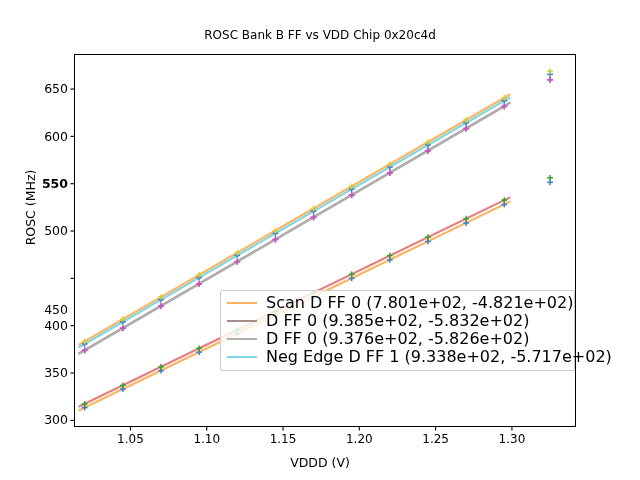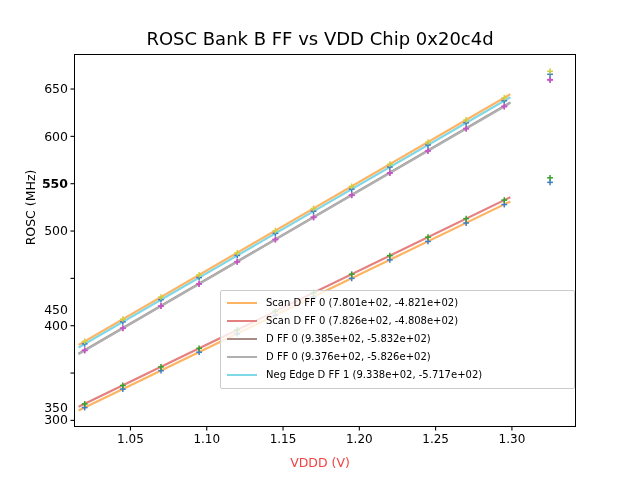--- a/index.html
+++ b/index.html
@@ -4,54 +4,54 @@
 <style>
   html,body{margin:0;padding:0;}
   body{
     width:640px;height:480px;background:#ffffff;
     font-family:"DejaVu Sans","Liberation Sans",sans-serif;
     overflow:hidden;position:relative;
   }
   #figure{position:absolute;left:0;top:0;width:640px;height:480px;background:#ffffff;}
   #title{
     position:absolute;left:0;top:28px;width:640px;text-align:center;
-    font-size:18px;color:#000;letter-spacing:0px;
+    font-size:12px;color:#000;letter-spacing:0px;
   }
   #plot-area{
     position:absolute;left:74px;top:54px;width:502px;height:373px;
     border:1.1px solid #000000;box-sizing:border-box;background:transparent;
   }
   #svg-canvas{position:absolute;left:0;top:0;width:640px;height:480px;pointer-events:none;}
   .tick-label-y{
     position:absolute;text-align:right;font-size:12.5px;color:#000;
     width:56px;left:12px;
   }
   .tick-label-x{
     position:absolute;text-align:center;font-size:12px;color:#000;
     width:60px;top:432px;
   }
   #ylabel{
     position:absolute;left:-40px;top:200px;width:140px;text-align:center;
     font-size:12.5px;color:#000;transform:rotate(-90deg);transform-origin:center center;
   }
   #xlabel{
     position:absolute;left:0;top:455px;width:640px;text-align:center;
-    font-size:12.5px;color:#ef4444;
+    font-size:12.5px;color:#000000;
   }
   #legend{
     position:absolute;left:220px;top:290px;width:355px;
     background:rgba(255,255,255,0.80);
     border:1px solid #cccccc;border-radius:2px;
     padding:3px 6px 4px 6px;box-sizing:border-box;
   }
   .legend-row{display:flex;align-items:center;height:18px;}
   .legend-swatch{
     width:30px;height:0;border-top:2.2px solid #000;margin-right:9px;flex:0 0 30px;
   }
-  .legend-text{font-size:10px;color:#000;white-space:nowrap;line-height:18px;}
+  .legend-text{font-size:16px;color:#000;white-space:nowrap;line-height:18px;}
 </style>
 </head>
 <body>
 
 <div id="figure">
 
   <div id="title">ROSC Bank B FF vs VDD Chip 0x20c4d</div>
 
   <div id="plot-area"></div>
 
@@ -388,21 +388,21 @@
         <line x1="547.160790273556" y1="71.22994923857868" x2="552.960790273556" y2="71.22994923857868"></line>
         <line x1="550.060790273556" y1="68.32994923857868" x2="550.060790273556" y2="74.12994923857869"></line>
       </g>
     </svg>
 
   <div id="ylabel">ROSC (MHz)</div>
   <div id="xlabel">VDDD (V)</div>
 
   <div id="ytick-labels">
       <div class="tick-label-y" style="top: 412.373px;">300</div>
-      <div class="tick-label-y" style="top: 365.038px; margin-top: 35px;">350</div>
+      <div class="tick-label-y" style="top: 365.038px;">350</div>
       <div class="tick-label-y" style="top: 317.703px;">400</div>
       <div class="tick-label-y" style="top: 270.368px; margin-top: 32px;">450</div>
       <div class="tick-label-y" style="top: 223.033px;">500</div>
       <div class="tick-label-y" style="top: 175.698px; font-weight: bold;">550</div>
       <div class="tick-label-y" style="top: 129px;">600</div>
       <div class="tick-label-y" style="top: 81.0279px;">650</div>
     </div>
   <div id="xtick-labels">
       <div class="tick-label-x" style="left: 100.456px;">1.05</div>
       <div class="tick-label-x" style="left: 176.748px;">1.10</div>
@@ -411,24 +411,20 @@
       <div class="tick-label-x" style="left: 405.623px;">1.25</div>
       <div class="tick-label-x" style="left: 481.915px;">1.30</div>
     </div>
 
   <div id="legend">
       <div class="legend-row">
         <span class="legend-swatch" style="border-top-color: rgb(253, 180, 98);"></span>
         <span class="legend-text">Scan D FF 0 (7.801e+02, -4.821e+02)</span>
       </div>
       <div class="legend-row">
-        <span class="legend-swatch" style="border-top-color: rgb(228, 128, 127);"></span>
-        <span class="legend-text">Scan D FF 0 (7.826e+02, -4.808e+02)</span>
-      </div>
-      <div class="legend-row">
         <span class="legend-swatch" style="border-top-color: rgb(166, 139, 135);"></span>
         <span class="legend-text">D FF 0 (9.385e+02, -5.832e+02)</span>
       </div>
       <div class="legend-row">
         <span class="legend-swatch" style="border-top-color: rgb(176, 176, 176);"></span>
         <span class="legend-text">D FF 0 (9.376e+02, -5.826e+02)</span>
       </div>
       <div class="legend-row">
         <span class="legend-swatch" style="border-top-color: rgb(127, 216, 232);"></span>
         <span class="legend-text">Neg Edge D FF 1 (9.338e+02, -5.717e+02)</span>

